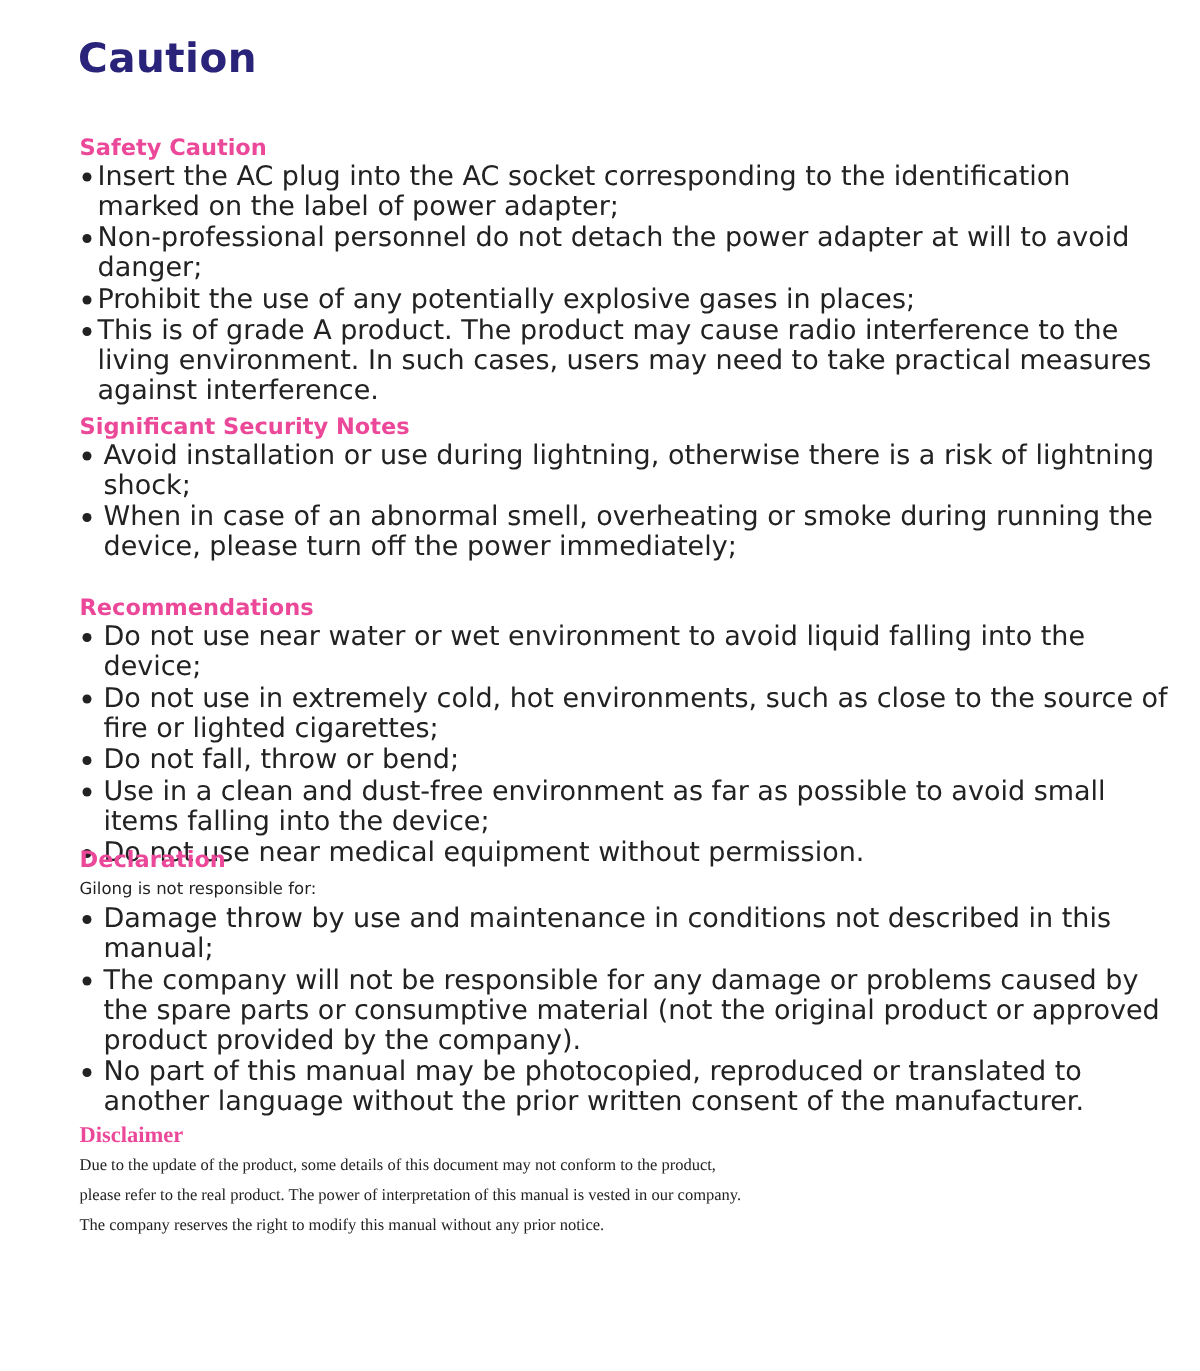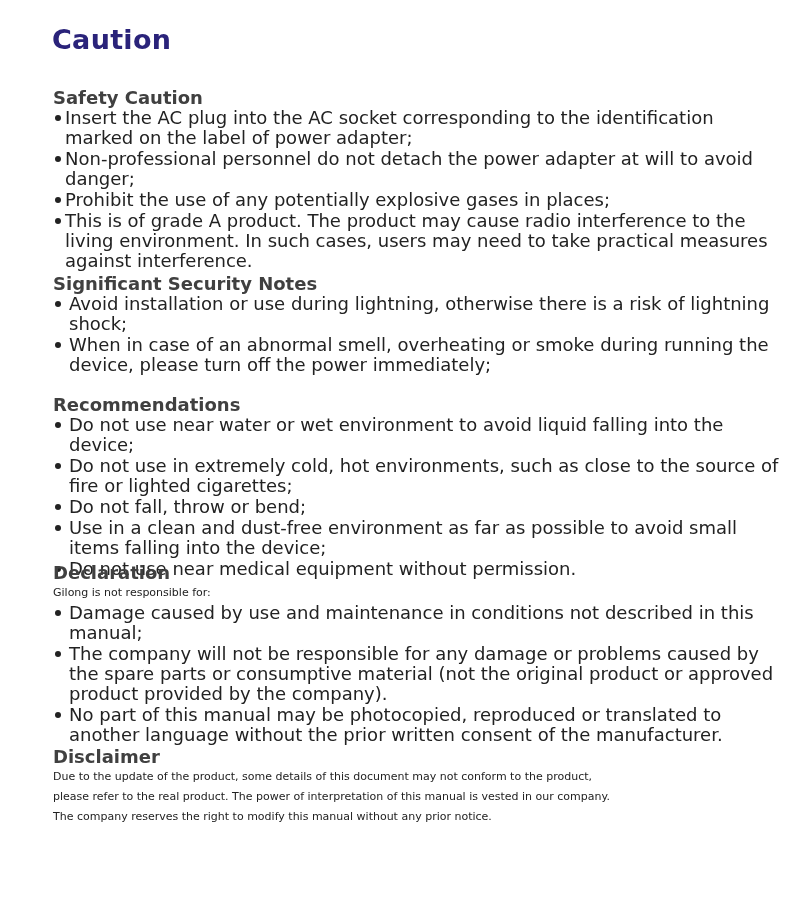--- a/index.html
+++ b/index.html
@@ -9,21 +9,21 @@
     color: #222222;
   }
   .page { position: absolute; left: 0; top: 0; width: 683px; height: 914px; }
   .title {
     position: absolute; left: 52px; top: 24px;
     font-size: 27px; font-weight: bold; color: #2a237a; letter-spacing: 0.3px;
     margin: 0;
   }
   .section { position: absolute; left: 53px; width: 730px; }
   .heading {
-    font-size: 18px; color: #404040; line-height: 20px; margin: 0; height: 20px;
+    font-size: 15px; color: #ec4899; line-height: 20px; margin: 0; height: 20px;
   }
   .para { font-size: 11px; line-height: 20px; margin: 0; color: #222; }
   ul.bullets { list-style: none; margin: 0; padding: 0; }
   ul.bullets li {
     position: relative; font-size: 18px; line-height: 20px; color: #222;
     margin: 0 0 1px 0;
   }
   ul.bullets li .dot {
     position: absolute; left: 2px; top: 7px; width: 6px; height: 6px;
     border-radius: 50%; background: #222;
@@ -64,26 +64,26 @@
       <li><span class="dot"></span><span>Do not fall, throw or bend;</span></li>
       <li><span class="dot"></span><span>Use in a clean and dust-free environment as far as possible to avoid small items falling into the device;</span></li>
       <li><span class="dot"></span><span>Do not use near medical equipment without permission.</span></li>
     </ul>
   </section>
 
   <section class="section" style="top:563px;">
     <h2 class="heading">Declaration</h2>
     <p class="para">Gilong is not responsible for:</p>
     <ul class="bullets wide">
-      <li><span class="dot"></span><span>Damage caused by use and maintenance in conditions not described in this manual;</span></li>
+      <li><span class="dot"></span><span>Damage throw by use and maintenance in conditions not described in this manual;</span></li>
       <li><span class="dot"></span><span>The company will not be responsible for any damage or problems caused by the spare parts or consumptive material (not the original product or approved product provided by the company).</span></li>
       <li><span class="dot"></span><span>No part of this manual may be photocopied, reproduced or translated to another language without the prior written consent of the manufacturer.</span></li>
     </ul>
   </section>
 
-  <section class="section" style="top:747px;">
+  <section class="section" style="top:747px;font-family:Liberation Serif, serif;">
     <h2 class="heading">Disclaimer</h2>
     <p class="para">Due to the update of the product, some details of this document may not conform to the product,</p>
     <p class="para">please refer to the real product. The power of interpretation of this manual is vested in our company.</p>
     <p class="para">The company reserves the right to modify this manual without any prior notice.</p>
   </section>
 
 </div>
 
 </body></html>

